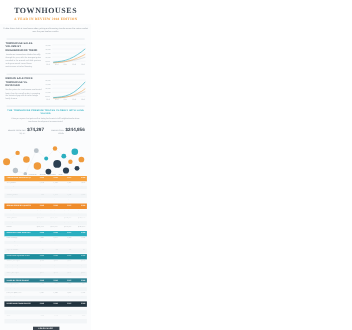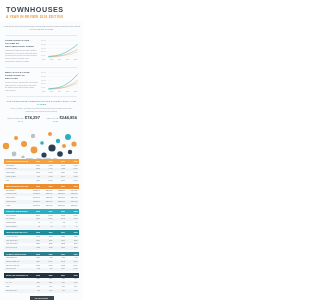--- a/index.html
+++ b/index.html
@@ -5,21 +5,21 @@
   html,body{margin:0;padding:0;}
   body{
     width:83px;height:300px;overflow:hidden;
     background:#ffffff;
     font-family:"Liberation Sans",sans-serif;
     -webkit-font-smoothing:none;
   }
   .page{width:83px;height:300px;position:relative;background:#fbfcfd;}
 
   
-  .header{padding:6px 6px 3px 6px;background:#ffffff;}
+  .header{padding:6px 6px 3px 6px;text-align:center;background:#ffffff;font-family:Liberation Serif, serif;}
   .title{
     font-size:7.2px;font-weight:bold;letter-spacing:.55px;
     color:#3c4650;line-height:8px;
   }
   .subtitle{
     margin-top:1px;font-size:3.1px;font-weight:bold;letter-spacing:.25px;
     color:#ef9a3c;line-height:4px;
   }
   .lede{
     margin:2.5px 3px 0 3px;font-size:1.9px;line-height:3px;color:#8b949d;

